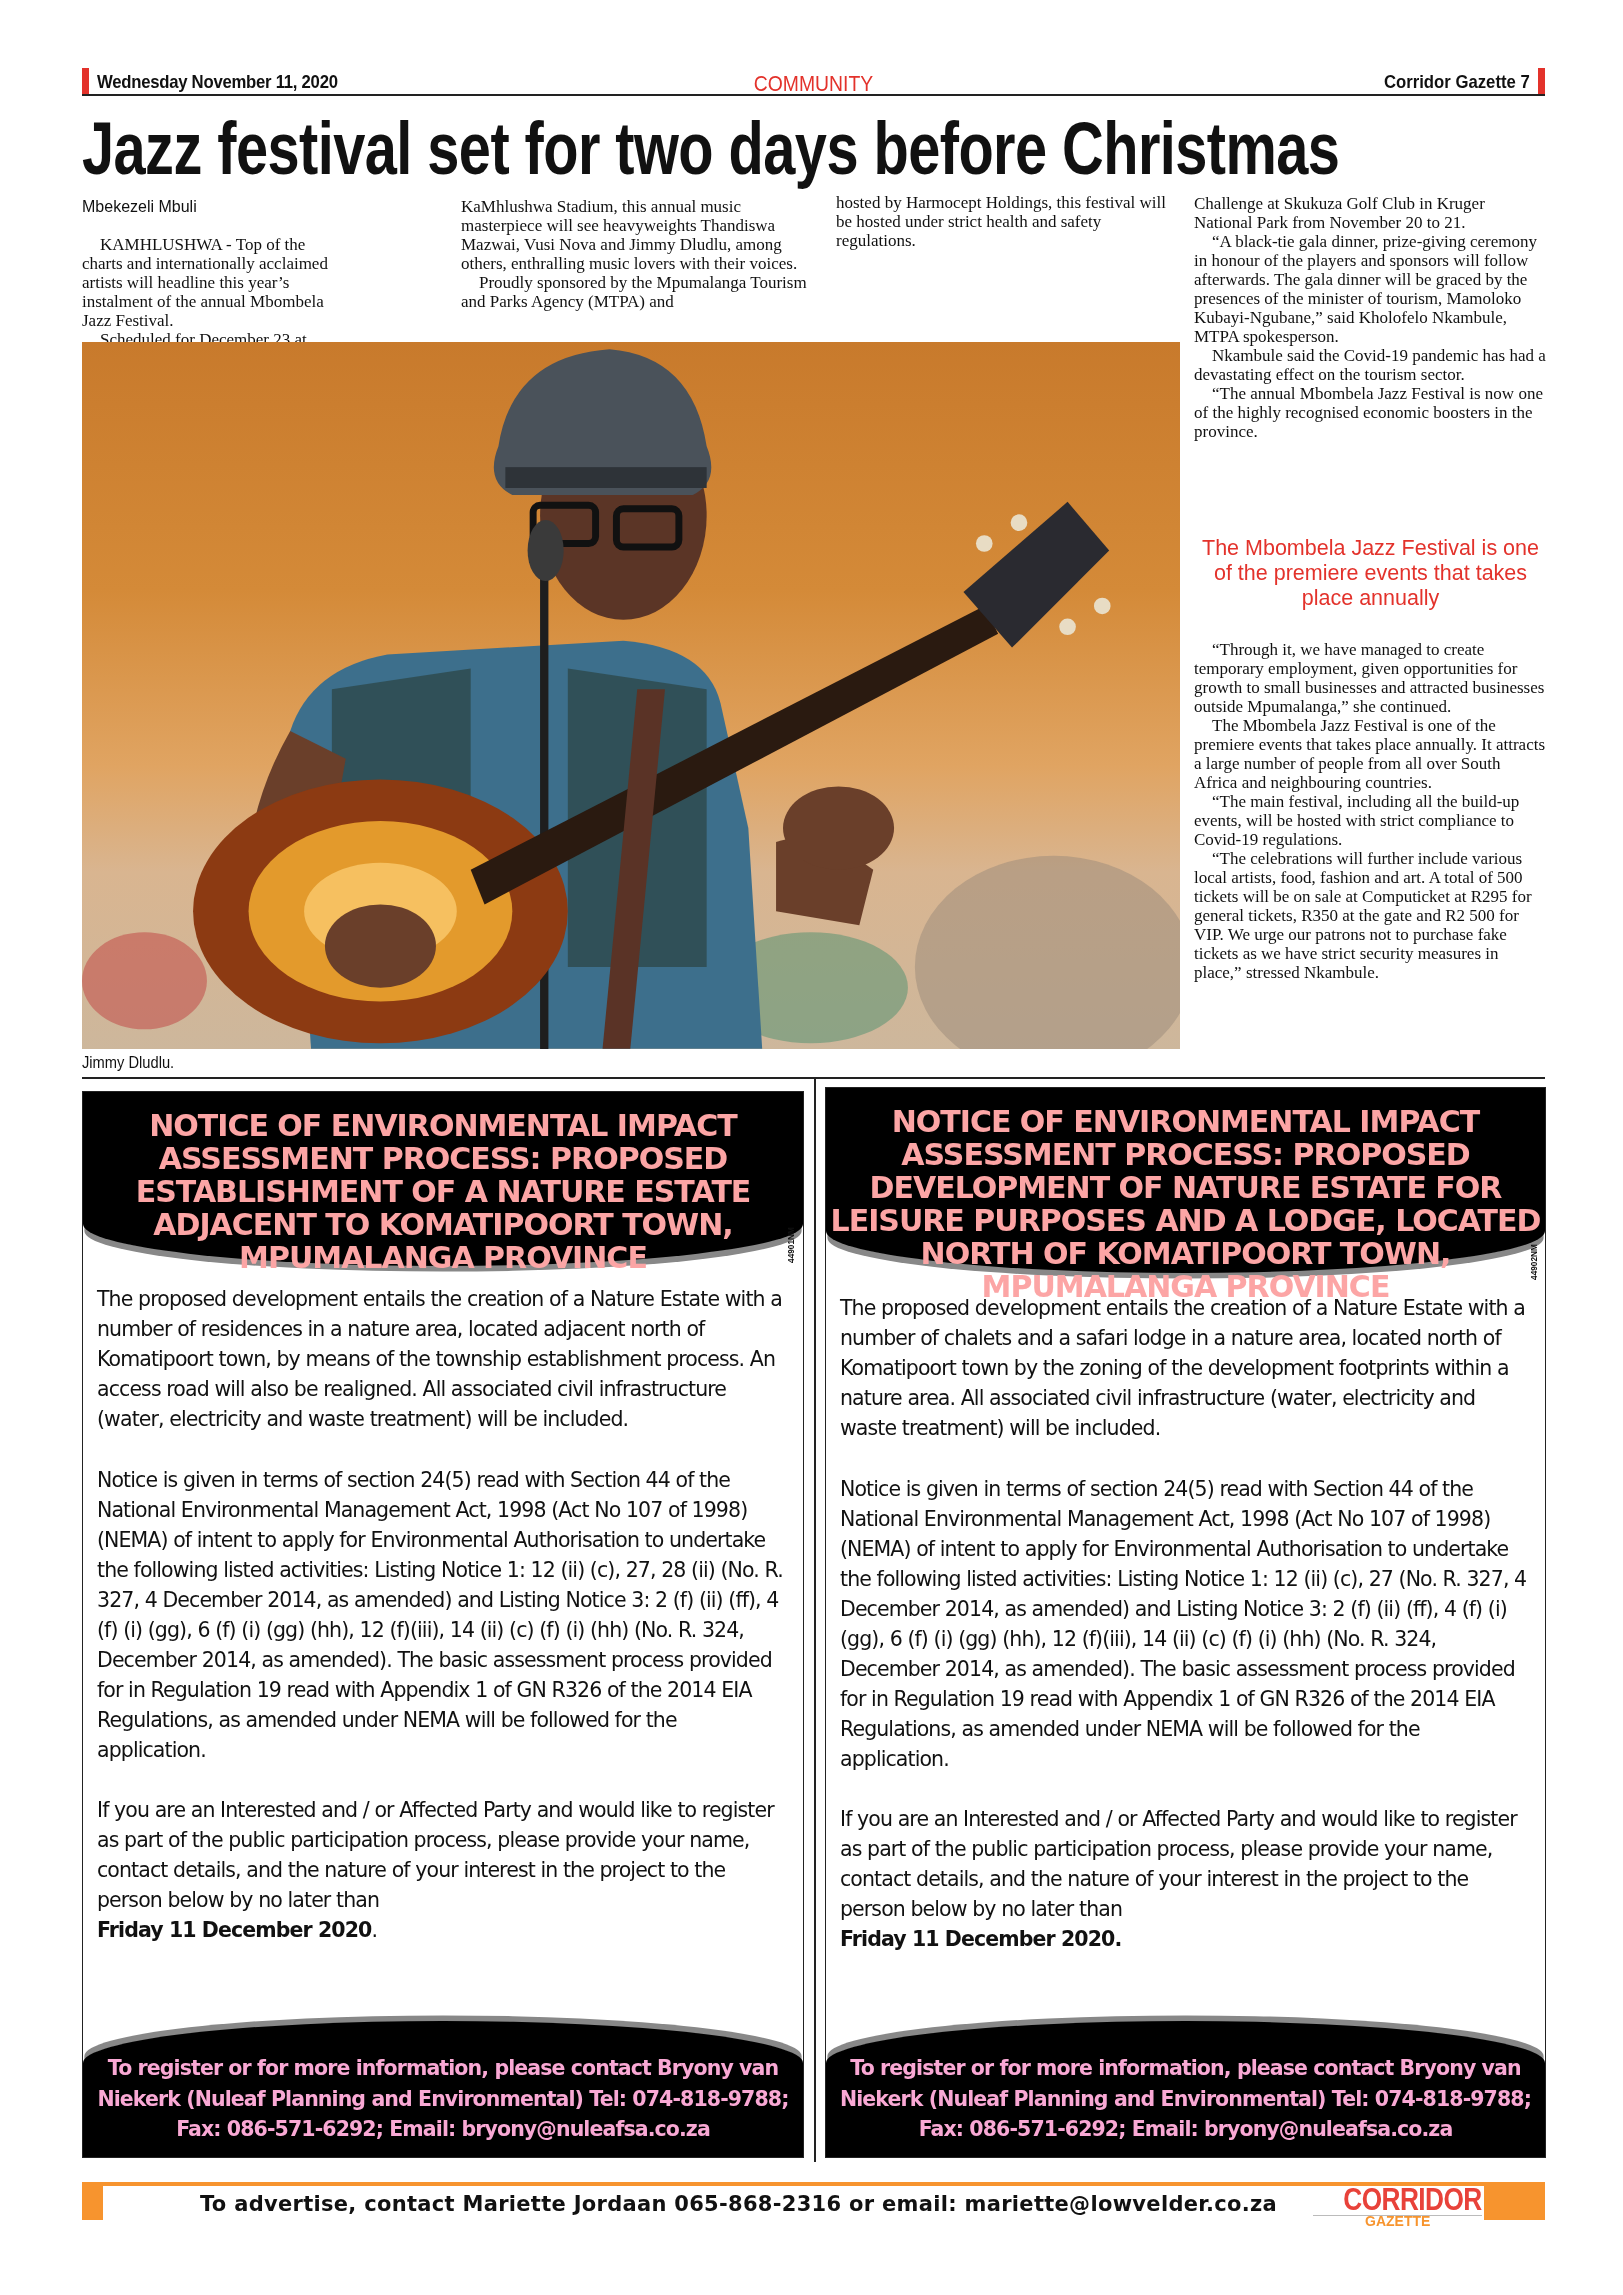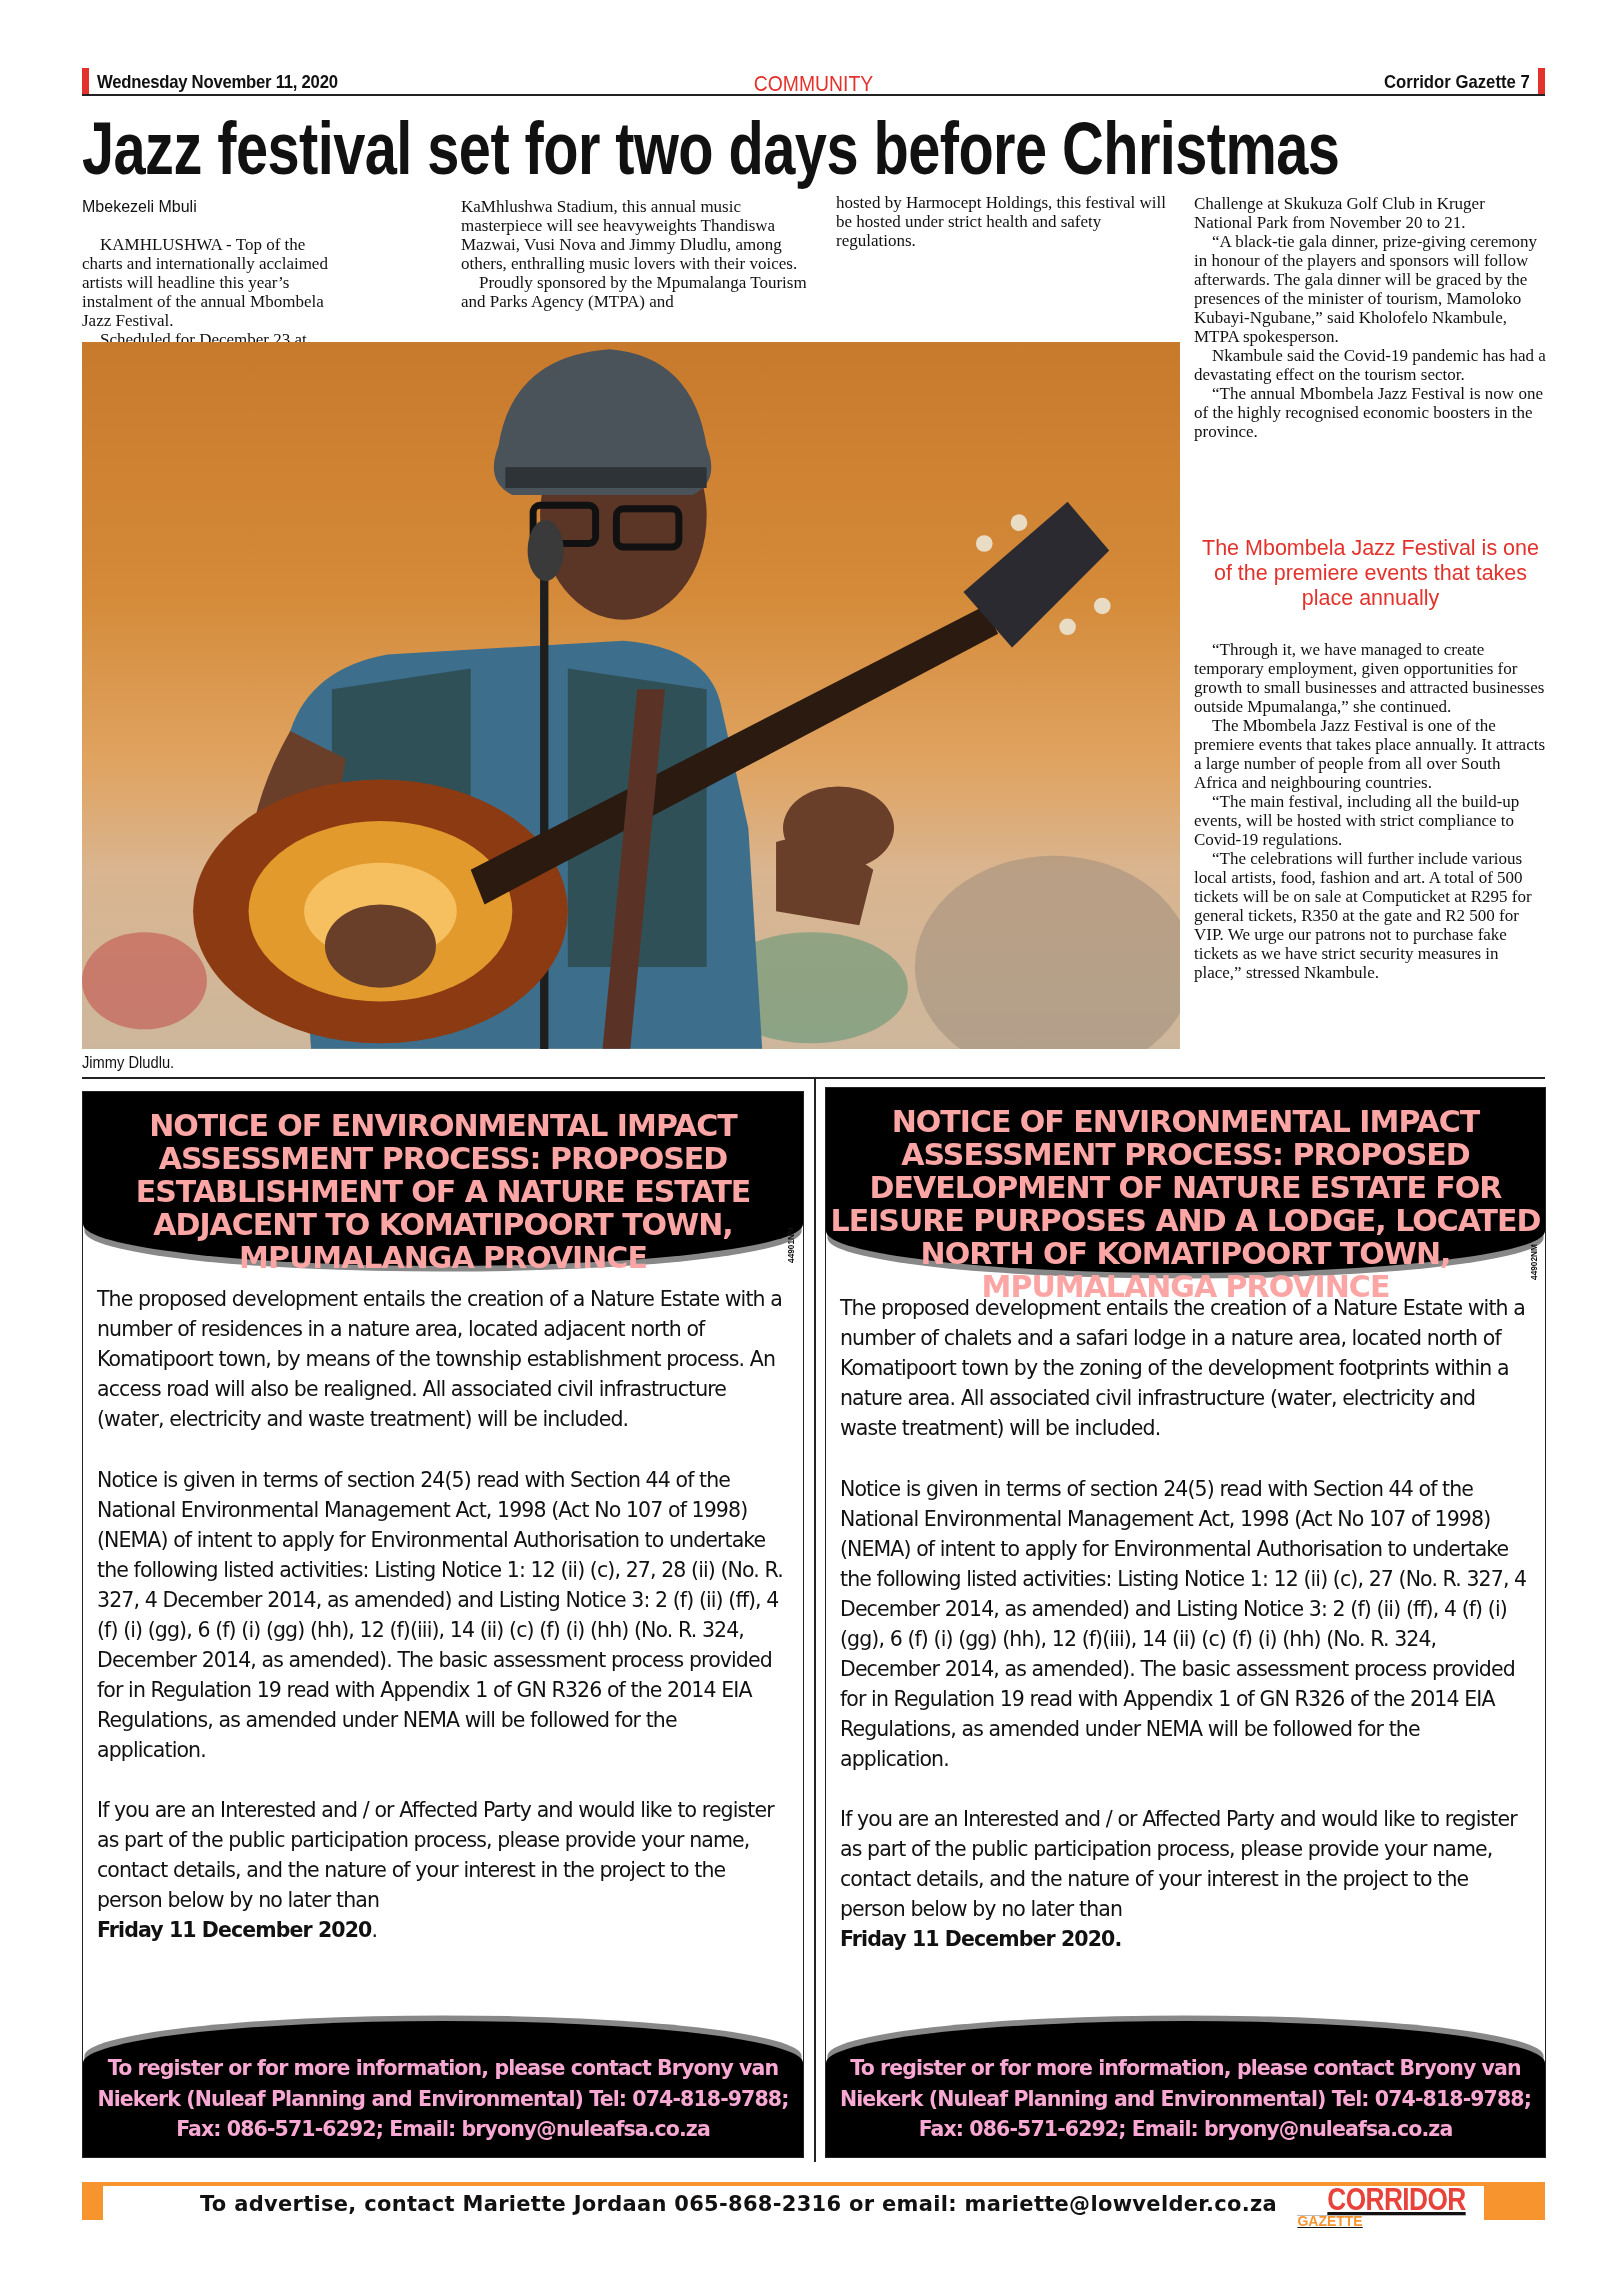--- a/index.html
+++ b/index.html
@@ -51,21 +51,21 @@
   .n-body p { margin-bottom: 30.5px; }
   .n-body .deadline { font-weight: bold; }
   .n1 .n-body { top: 192px; }
   .n2 .n-body { top: 205px; }
   .n-foot { position: absolute; left: 0; bottom: 0; width: 100%; height: 136px; background: #000; color: #f9a8d4; font-family: "DejaVu Sans", sans-serif; font-weight: bold; text-align: center; font-size: 20.5px; line-height: 30.5px; letter-spacing: -0.9px; padding-top: 32px; border-radius: 50% 50% 0 0 / 42px 42px 0 0; box-shadow: 0 -7px 0 -1.4px #888; }
 
   
   .adbar { position: absolute; left: 82px; top: 2182px; width: 1463px; height: 38px; background: #f7942e; }
   .adbar .inner { position: absolute; left: 21px; top: 3.5px; width: 1381px; height: 39px; background: #fff; clip-path: polygon(0 0, 100% 0, 100% 100%, 0 100%); }
   .adbar .adtext { position: absolute; left: 118px; top: 9.7px; font-family: "DejaVu Sans", sans-serif; font-weight: bold; font-size: 21px; letter-spacing: 0.3px; color: #111; }
-  .adbar .logo { position: absolute; right: 79px; top: 1.4px; text-align: left; text-decoration: underline; }
+  .adbar .logo { position: absolute; right: 63px; top: 1.4px; text-align: center; }
   .adbar .logo .big { font-family: "Liberation Sans", sans-serif; font-weight: bold; font-size: 32px; line-height: 32px; color: #e8423a; letter-spacing: -0.7px; transform: scaleX(0.82); transform-origin: right; display: block; }
   .adbar .logo .small { font-family: "Liberation Sans", sans-serif; font-weight: bold; font-size: 14px; line-height: 8.3px; color: #f7942e; border-top: 0.7px solid #bbb; display: block; padding-top: 0.7px; }
 </style>
 </head>
 <body>
 
 <div class="masthead">
   <div class="bar-l"></div>
   <div class="date">Wednesday November 11, 2020</div>
   <div class="section">COMMUNITY</div>

